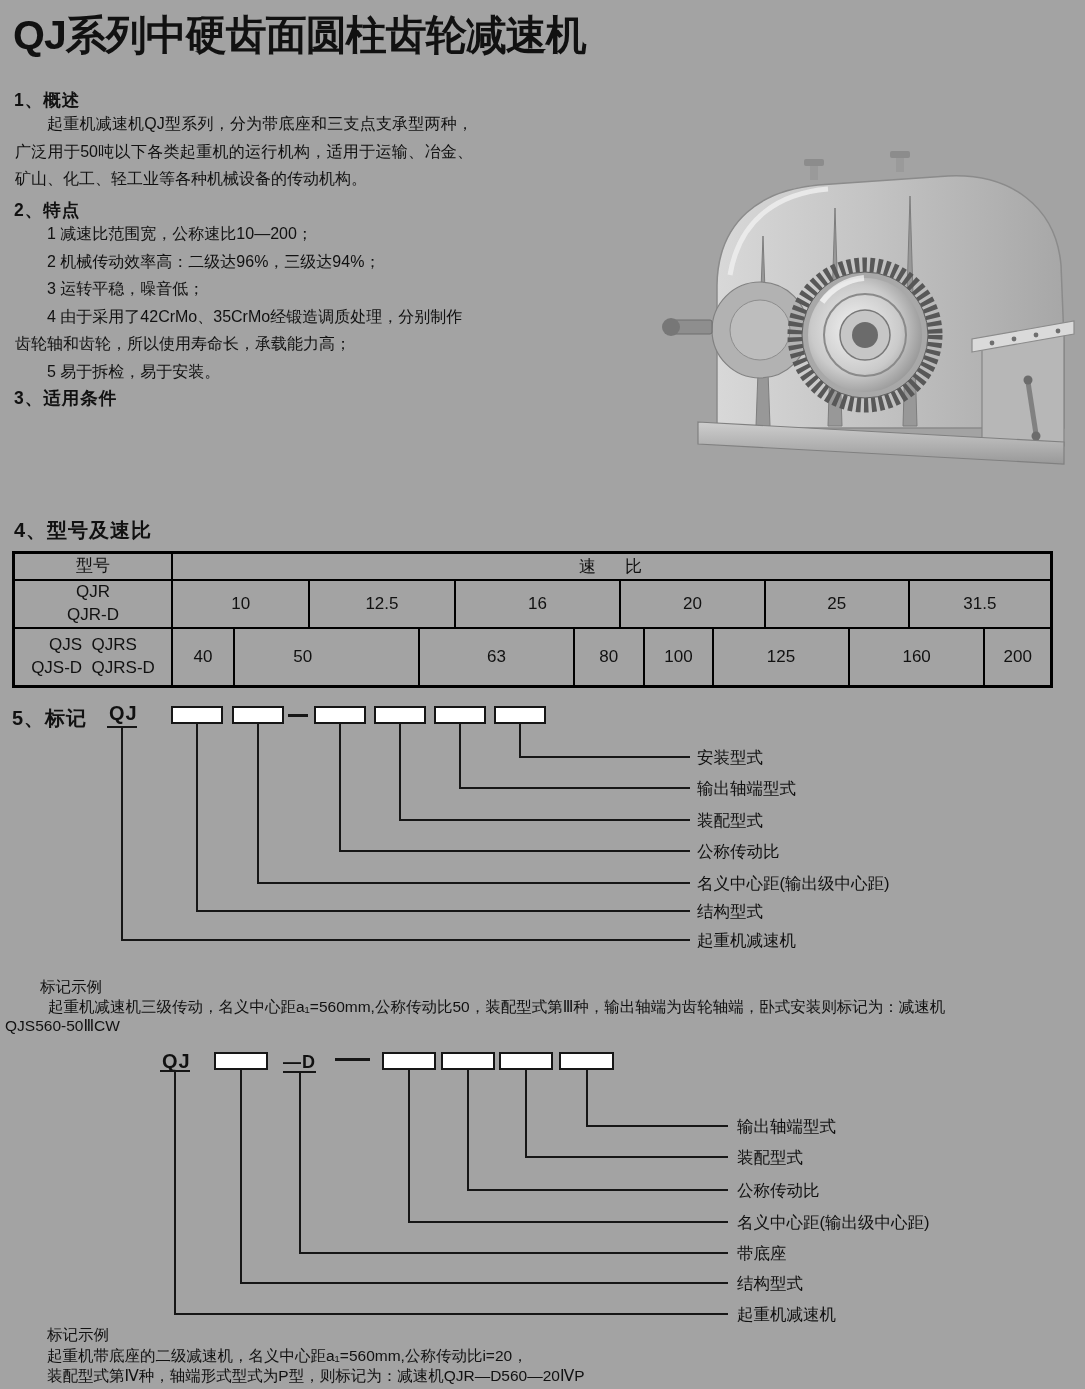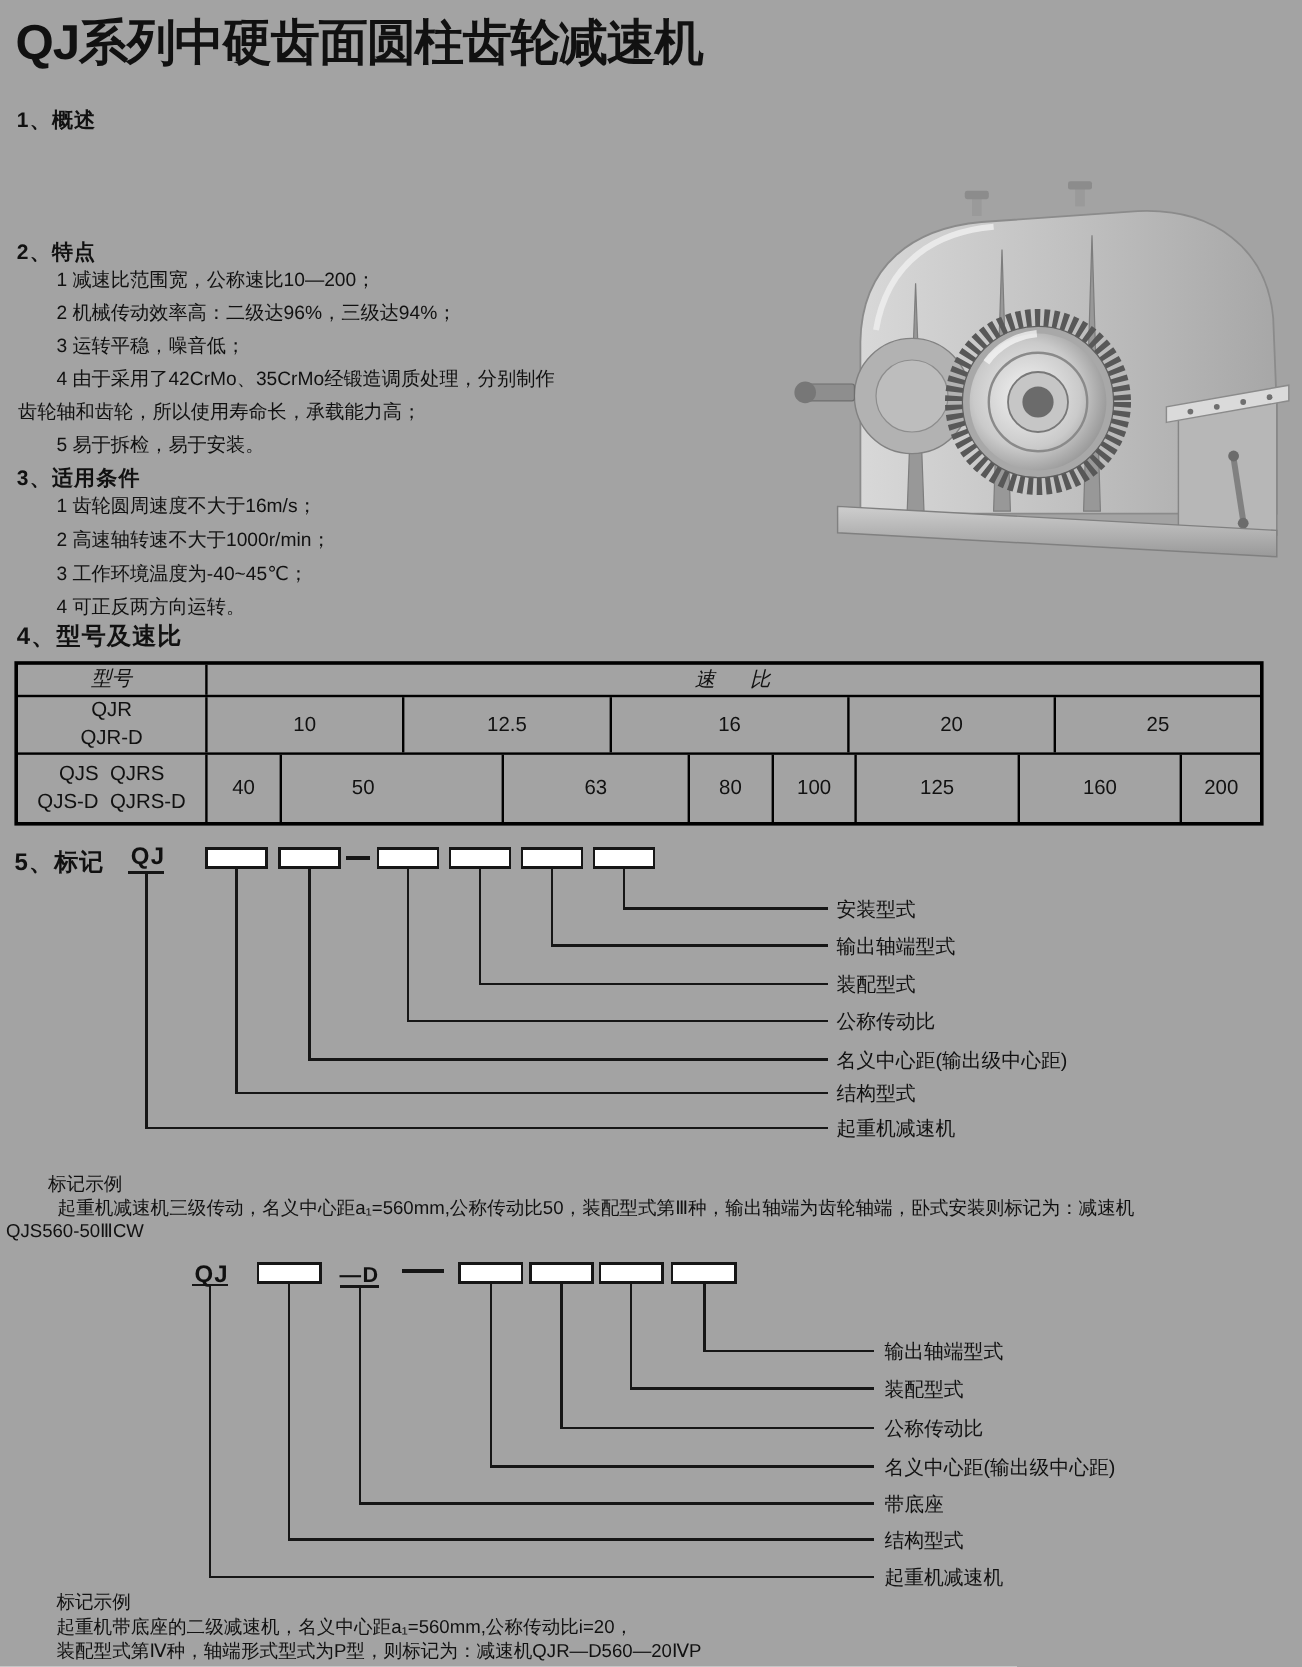--- a/index.html
+++ b/index.html
@@ -15,21 +15,21 @@
   .cond-list p{line-height:28px;}
   
   .spec-table{left:12px;top:551px;width:1041px;border:3px solid #000;box-sizing:border-box;
               font-size:17px;}
   .t-row{display:flex;align-items:stretch;}
   .t-row + .t-row{border-top:2px solid #000;}
   .t-cell{display:flex;align-items:center;justify-content:center;box-sizing:border-box;
           text-align:center;white-space:pre;}
   .t-cell + .t-cell{border-left:2px solid #000;}
   .c-model{flex:0 0 156px;flex-direction:column;line-height:1.35;}
-  .r-head{height:25px;font-style:italic;}
+  .r-head{height:25px;}
   .r-qjr{height:46px;}
   .r-qjs{height:56px;}
   .ratio-head{flex:1;letter-spacing:2px;}
   
   svg text{font-family:"Liberation Sans","DejaVu Sans",sans-serif;fill:#111;}
   .dg-label{font-size:16.5px;}
   .dg-prefix{font-size:20px;font-weight:700;letter-spacing:1px;}
   .dg-line{stroke:#161616;stroke-width:2;fill:none;shape-rendering:crispEdges;}
   .dg-box{fill:#ffffff;stroke:#161616;stroke-width:2.4;shape-rendering:crispEdges;}
   .dg-dash{stroke:#161616;stroke-width:3;shape-rendering:crispEdges;}
@@ -97,55 +97,51 @@
       <circle cx="205" cy="245" r="63" fill="#a8a8a8" stroke="#5f5f5f" stroke-width="1"></circle>
       <circle cx="205" cy="245" r="57" fill="url(#gearG)"></circle>
       <circle cx="205" cy="245" r="41" fill="none" stroke="#8a8a8a" stroke-width="2"></circle>
       <circle cx="205" cy="245" r="25" fill="#c6c6c6" stroke="#787878" stroke-width="1.5"></circle>
       <circle cx="205" cy="245" r="13" fill="#6b6b6b"></circle>
       <path d="M162,212 A58 58 0 0 1 204,188" stroke="#fafafa" stroke-width="6" fill="none" opacity="0.7"></path>
     </g>
   </svg>
 
   <div class="abs h2" style="left:14px;top:88px;">1、概述</div>
+  <div class="abs body-par" style="left:15px;top:110px;">起重机减速机QJ型系列，分为带底座和三支点支承型两种，广泛用于50吨以下各类起重机的运行机构，适用于运输、冶金、矿山、化工、轻工业等各种机械设备的传动机构。</div>
 
   <div class="abs h2" style="left:14px;top:198px;">2、特点</div>
   <div class="abs item-list" style="left:15px;top:220px;">
     <p>1 减速比范围宽，公称速比10—200；</p>
     <p>2 机械传动效率高：二级达96%，三级达94%；</p>
     <p>3 运转平稳，噪音低；</p>
     <p>4 由于采用了42CrMo、35CrMo经锻造调质处理，分别制作齿轮轴和齿轮，所以使用寿命长，承载能力高；</p>
     <p>5 易于拆检，易于安装。</p>
   </div>
 
   <div class="abs h2" style="left:14px;top:386px;">3、适用条件</div>
-  <div class="abs item-list cond-list" style="left:15px;top:409px;">
-    <p>1 齿轮圆周速度不大于16m/s；</p>
-    <p>2 高速轴转速不大于1000r/min；</p>
-    <p>3 工作环境温度为-40~45℃；</p>
-    <p>4 可正反两方向运转。</p>
-  </div>
 
   <div class="abs h2 big" style="left:14px;top:517px;">4、型号及速比</div>
 
   <div class="abs spec-table">
     <div class="t-row r-head">
       <div class="t-cell c-model">型号</div>
       <div class="t-cell ratio-head">速    比</div>
     </div>
     <div class="t-row r-qjr">
       <div class="t-cell c-model">
         <div>QJR</div>
         <div>QJR-D</div>
       </div>
       <div class="t-cell" style="flex:138 0 0;">10</div>
       <div class="t-cell" style="flex:146 0 0;">12.5</div>
       <div class="t-cell" style="flex:167 0 0;">16</div>
       <div class="t-cell" style="flex:145 0 0;">20</div>
       <div class="t-cell" style="flex:145 0 0;">25</div>
+      <div class="t-cell" style="flex:143 0 0;">31.5</div>
     </div>
     <div class="t-row r-qjs">
       <div class="t-cell c-model">
         <div>QJS  QJRS</div>
         <div>QJS-D  QJRS-D</div>
       </div>
       <div class="t-cell" style="flex:65 0 0;">40</div>
       <div class="t-cell" style="flex:147 0 0;">50</div>
       <div class="t-cell" style="flex:165 0 0;margin-left:48px;">63</div>
       <div class="t-cell" style="flex:74 0 0;">80</div>

